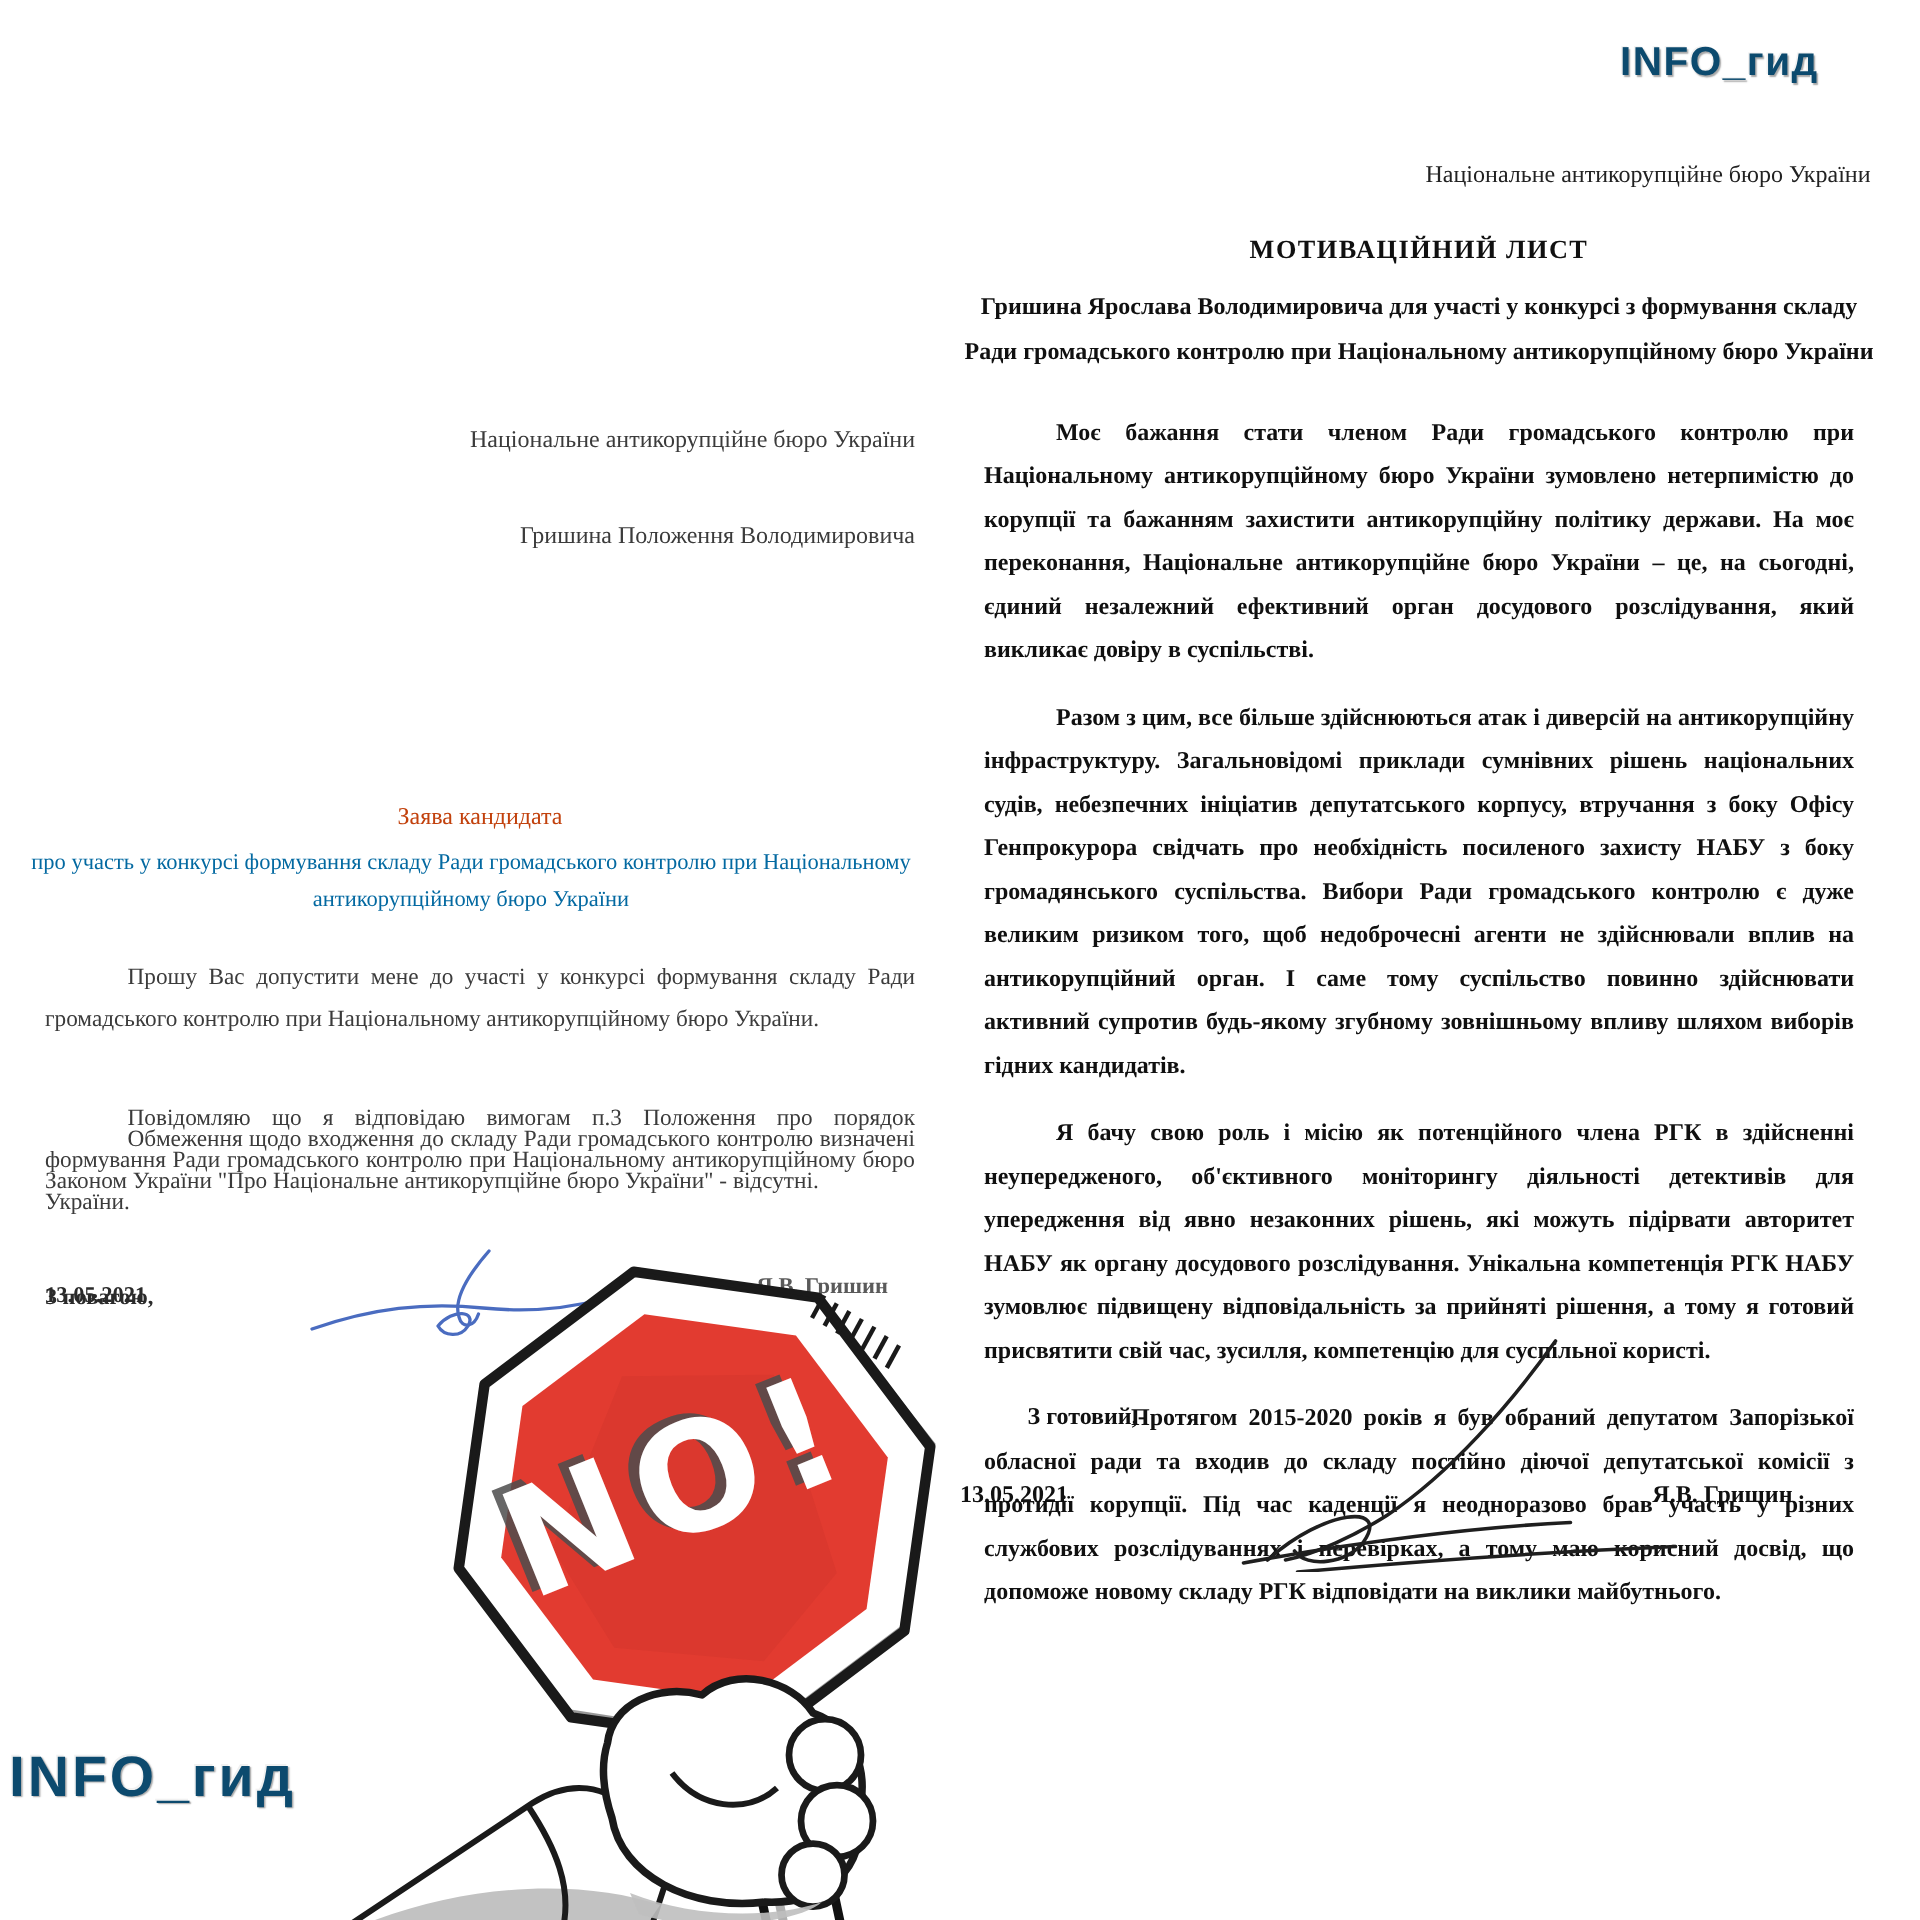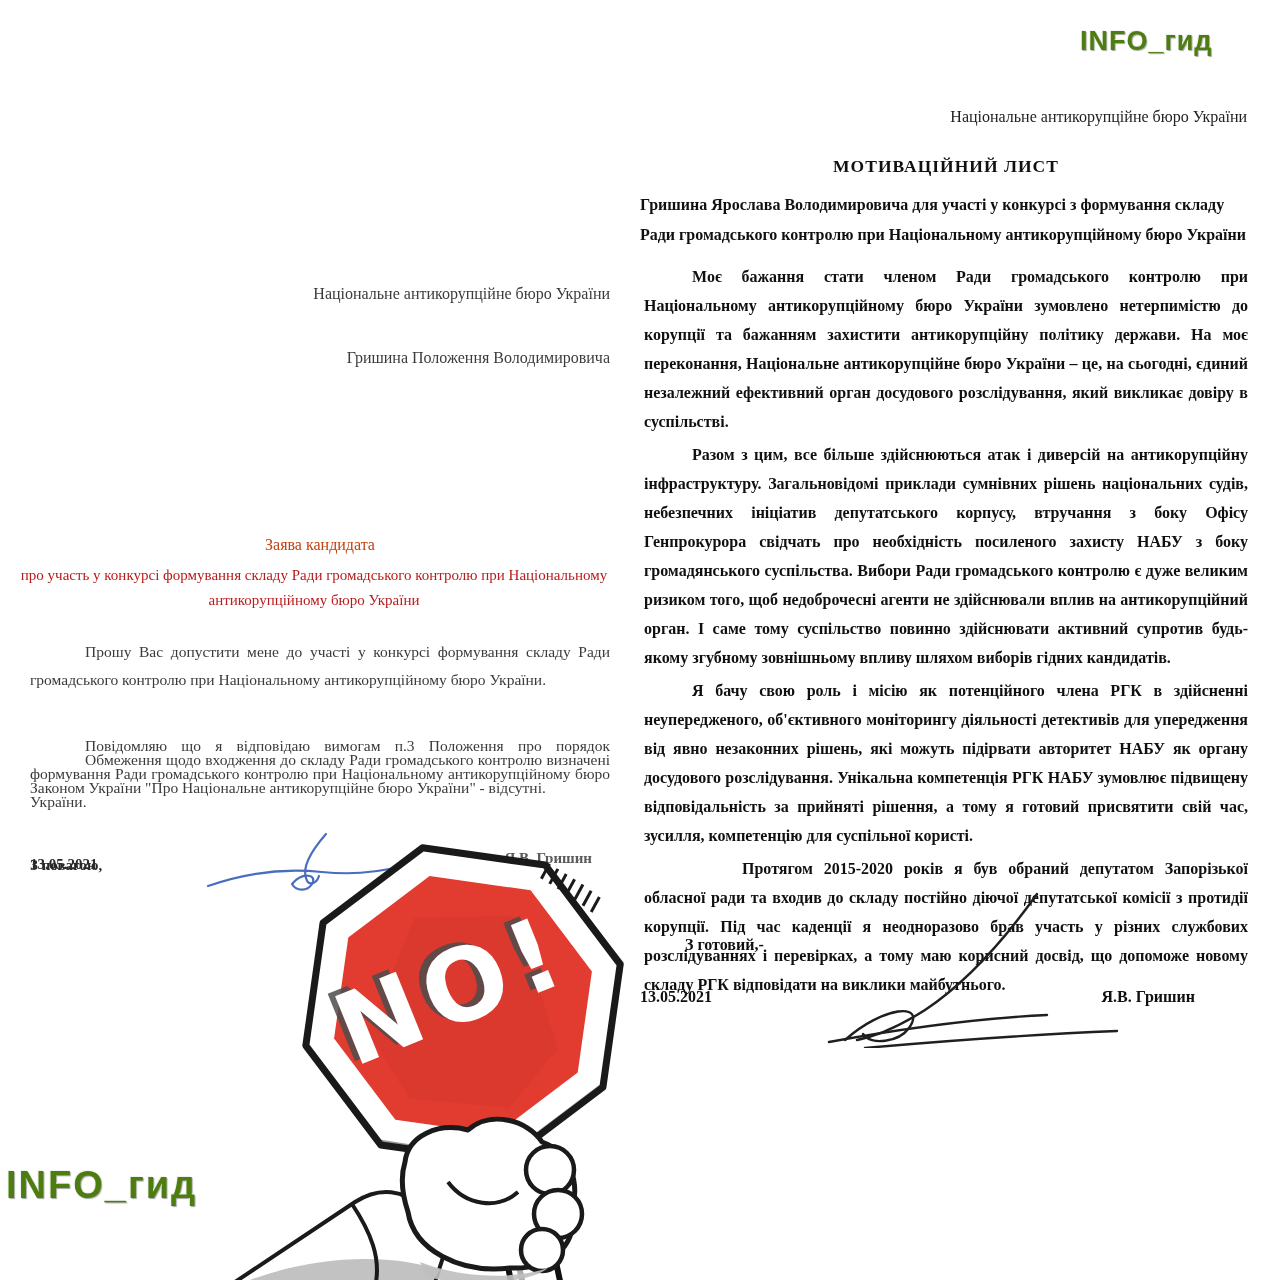--- a/index.html
+++ b/index.html
@@ -2,44 +2,44 @@
 <html><head>
 <meta charset="utf-8">
 <style>
   html,body{margin:0;padding:0;background:#ffffff;}
   .page{position:relative;width:1280px;height:1280px;background:#fff;overflow:hidden;
         font-family:"Liberation Serif",serif;color:#222;}
   .abs{position:absolute;}
 
   
   .wm{position:absolute;font-family:"Liberation Sans",sans-serif;font-weight:bold;
-      color:#4d7c0f;text-shadow:-1px -1px 0 #f1f1f1,1px 1px 1px #a6a6a6;letter-spacing:1px;text-align:right;}
+      color:#0c4a6e;text-shadow:-1px -1px 0 #f1f1f1,1px 1px 1px #a6a6a6;letter-spacing:1px;text-align:right;}
   .wm-tr{left:1080px;top:26px;font-size:27px;}
   .wm-bl{left:6px;top:1164px;font-size:38px;letter-spacing:2px;}
 
   
   .l-org{left:30px;top:285px;width:580px;text-align:right;font-size:16px;color:#3b3b3b;}
   .l-name{left:30px;top:349px;width:580px;text-align:right;font-size:16px;color:#3b3b3b;}
   .l-title{left:30px;top:536px;width:580px;text-align:center;font-size:16px;color:#c2410c;}
-  .l-sub{left:14px;top:563px;width:600px;text-align:center;font-size:15px;line-height:25px;color:#b91c1c;}
+  .l-sub{left:14px;top:563px;width:600px;text-align:center;font-size:15px;line-height:25px;color:#0369a1;}
   .l-p{left:30px;width:580px;text-align:justify;text-indent:55px;font-size:15.5px;
        line-height:28px;color:#3b3b3b;margin:0;}
   .l-p1{top:638px;} .l-p2{top:732px;} .l-p3{top:746px;}
   .l-close{left:30px;top:823px;font-size:15px;font-weight:bold;color:#2a2a2a;margin-top:34px;}
   .l-date{left:30px;top:856px;font-size:15px;font-weight:bold;color:#2a2a2a;}
   .l-signame{left:30px;top:850px;width:562px;text-align:right;font-size:15px;font-weight:bold;color:#5a5a5a;}
 
   
   .r-org{left:640px;top:108px;width:607px;text-align:right;font-size:16px;color:#222;}
   .r-title{left:640px;top:156px;width:612px;text-align:center;font-size:17.5px;font-weight:bold;
            letter-spacing:1px;color:#101010;}
-  .r-sub{left:640px;top:190px;width:612px;text-align:left;font-size:16px;font-weight:bold;
+  .r-sub{left:640px;top:190px;width:612px;text-align:center;font-size:16px;font-weight:bold;
          line-height:30px;color:#101010;}
   .r-body{left:640px;top:258px;width:612px;}
-  .r-p{margin:4px;text-align:justify;text-indent:48px;font-size:16px;font-weight:bold;
+  .r-p{margin:16px;text-align:justify;text-indent:48px;font-size:16px;font-weight:bold;
        line-height:29px;color:#101010;}
   .r-p4{text-indent:98px;}
   .r-close{left:685px;top:936px;font-size:16px;font-weight:bold;color:#101010;}
   .r-date{left:640px;top:988px;font-size:16px;font-weight:bold;color:#101010;}
   .r-signame{left:640px;top:988px;width:555px;text-align:right;font-size:16px;font-weight:bold;color:#101010;}
 
   .no-text{font-family:"DejaVu Sans",sans-serif;font-weight:bold;font-size:100px;letter-spacing:8px;}
 </style>
 </head>
 <body>

